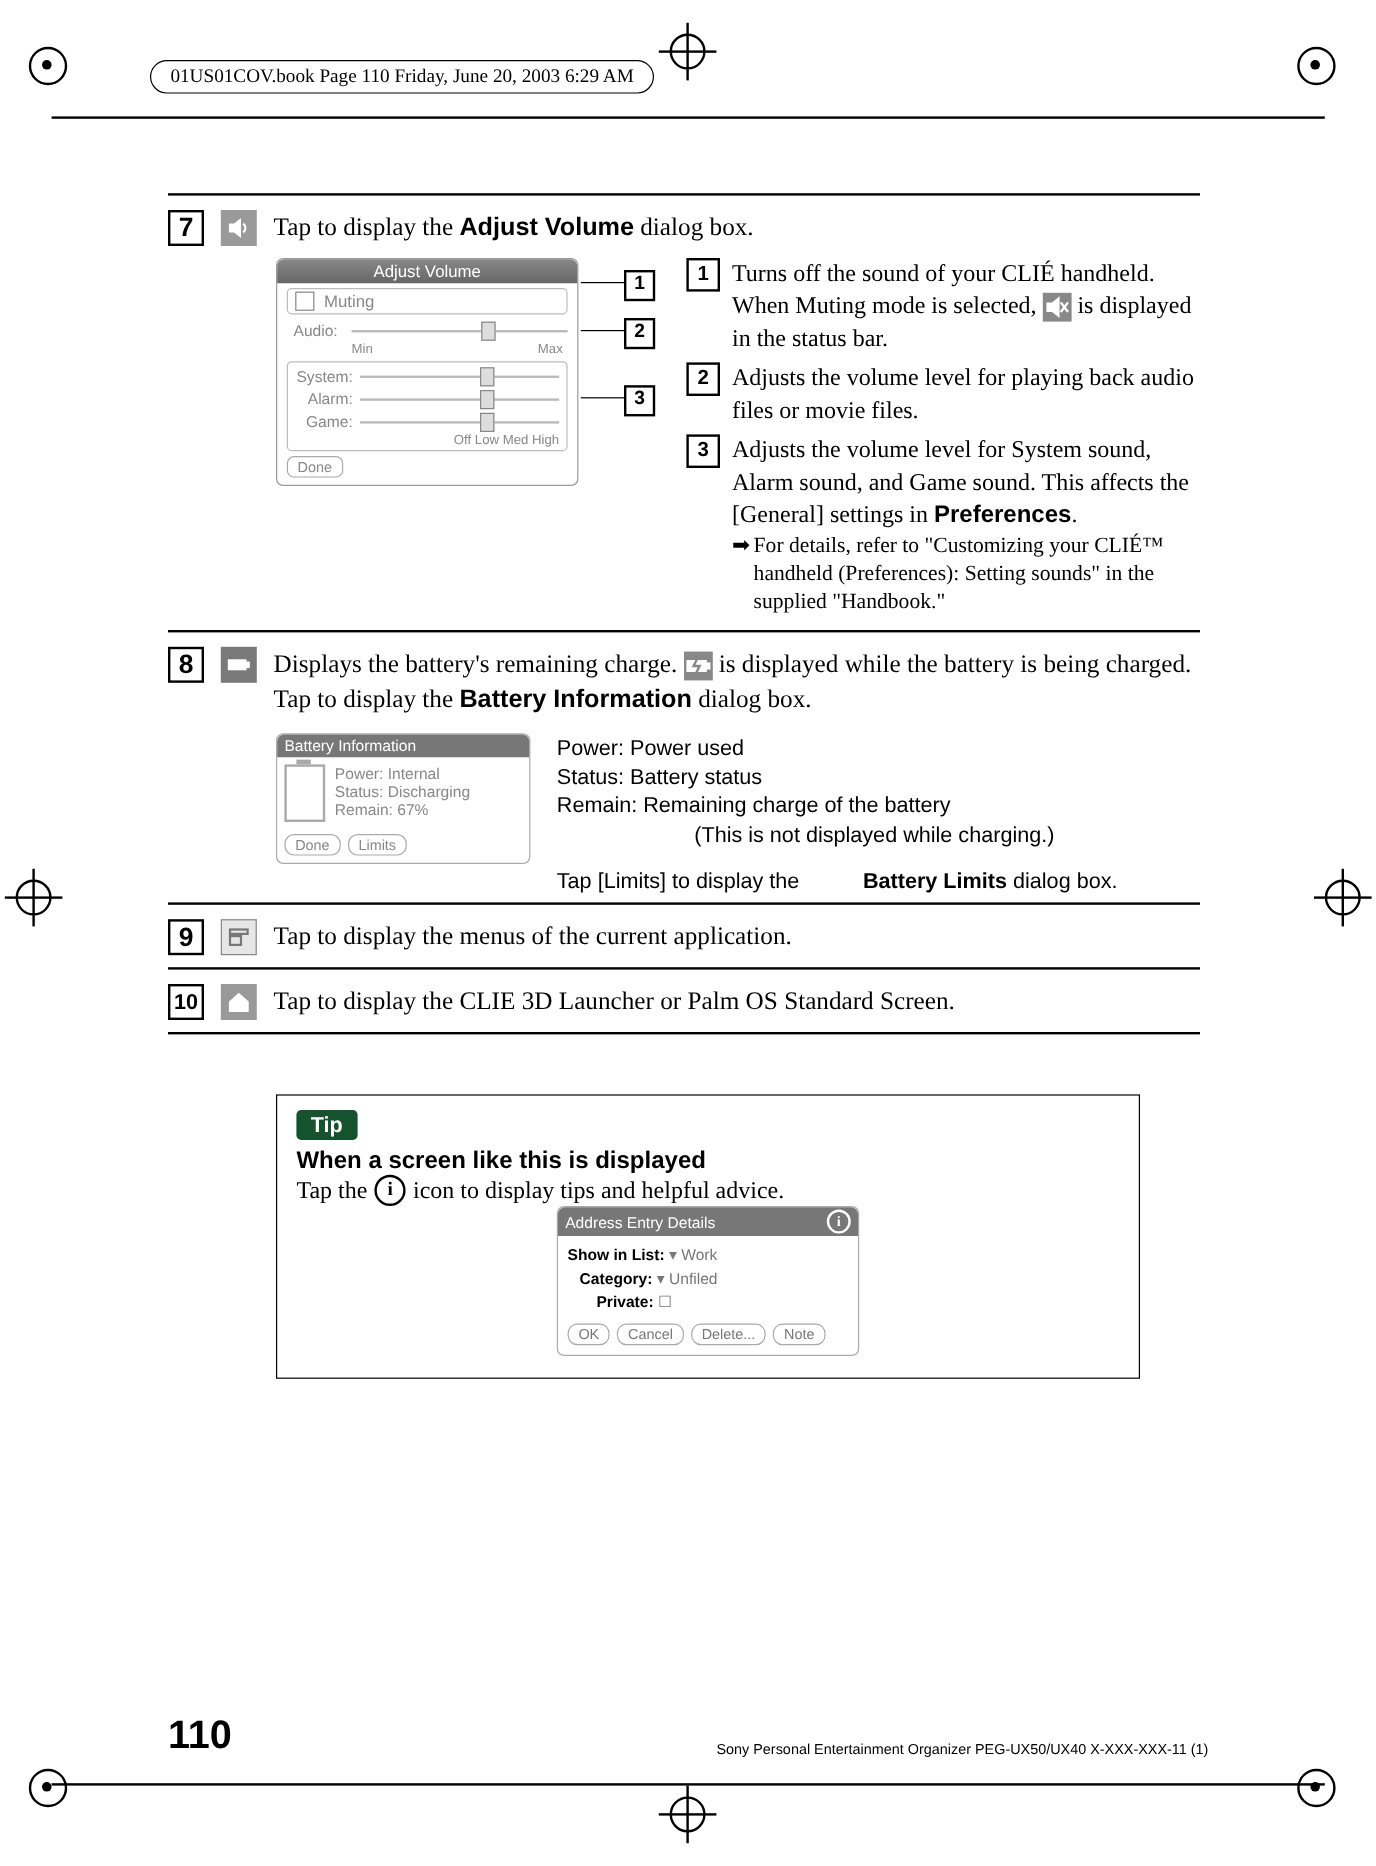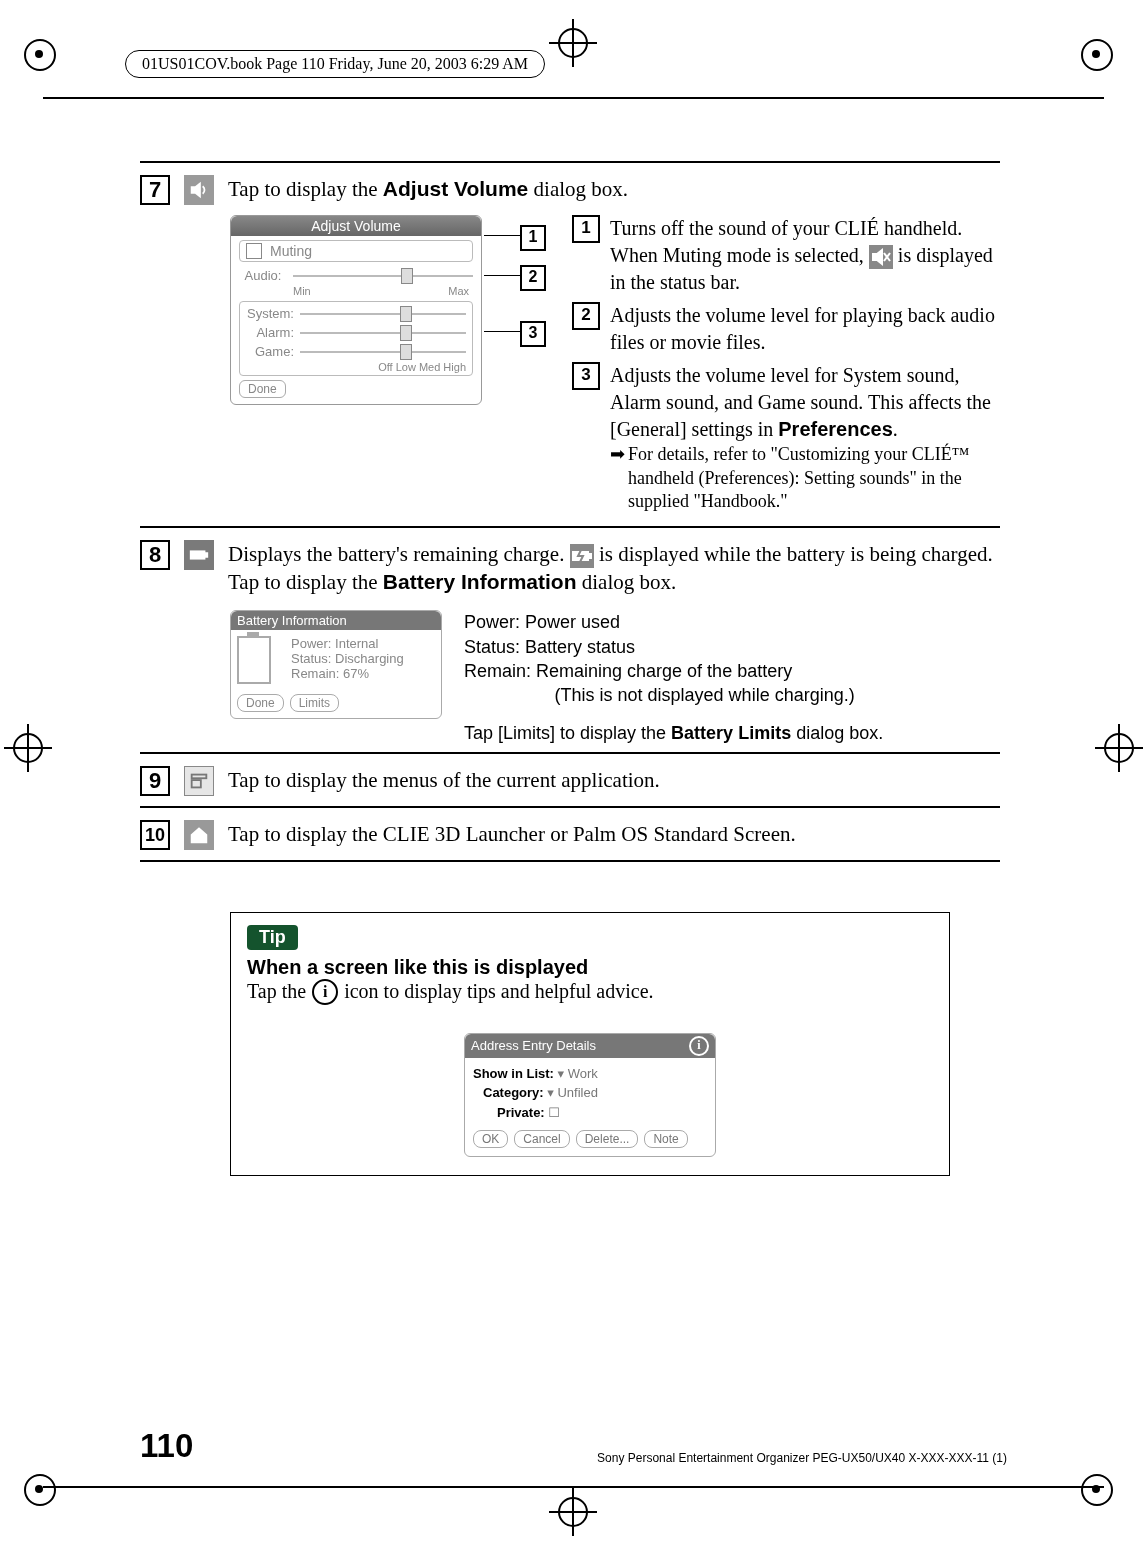--- a/index.html
+++ b/index.html
@@ -312,21 +312,21 @@
   }
   .battinfo-title {
     background: #777;
     color: #fff;
     font-size: 13px;
     padding: 2px 6px;
     border-radius: 6px 6px 0 0;
   }
   .battinfo-inner {
     display: flex;
-    gap: 20px;
+    gap: 8px;
     padding: 6px;
     align-items: flex-start;
   }
   .batt-draw {
     width: 30px; height: 44px;
     border: 2px solid #aaa;
     position: relative;
   }
   .batt-draw:before {
     content: "";
@@ -387,21 +387,21 @@
     width: 22px; height: 22px;
     border: 2px solid #000;
     border-radius: 50%;
     align-items: center;
     justify-content: center;
     font-family: "Times New Roman", serif;
     font-weight: bold;
     font-size: 16px;
   }
   .addr-box {
-    margin: 28px auto 0 auto;
+    margin: 0 auto 0 auto;
     width: 250px;
     border: 1px solid #aaa;
     border-radius: 6px;
     font-family: Arial, sans-serif;
     font-size: 13px;
     color: #777;
   }
   .addr-title {
     background: #777;
     color: #fff;
@@ -644,21 +644,21 @@
             <span>Done</span>
             <span>Limits</span>
           </div>
         </div>
         <div class="batt-right">
           <div>Power: Power used</div>
           <div>Status: Battery status</div>
           <div>Remain: Remaining charge of the battery</div>
           <div style="padding-left:62px;text-align:center;">(This is not displayed while charging.)</div>
           <div style="margin-top:14px;">
-            <span>Tap [Limits] to display the </span><span style="font-weight:bold;">Battery Limits</span><span> dialog box.</span>
+            <span>Tap [Limits] to display the </span><span style="font-weight:bold;margin-left:48px;">Battery Limits</span><span> dialog box.</span>
           </div>
         </div>
       </div>
     </div>
 
     <div class="section-rule"></div>
     <div class="row">
       <div class="num-icon">9</div>
       <div class="mini-icon icon-menu">
         <svg viewBox="0 0 24 24" stroke="#777" stroke-width="2" fill="none">

